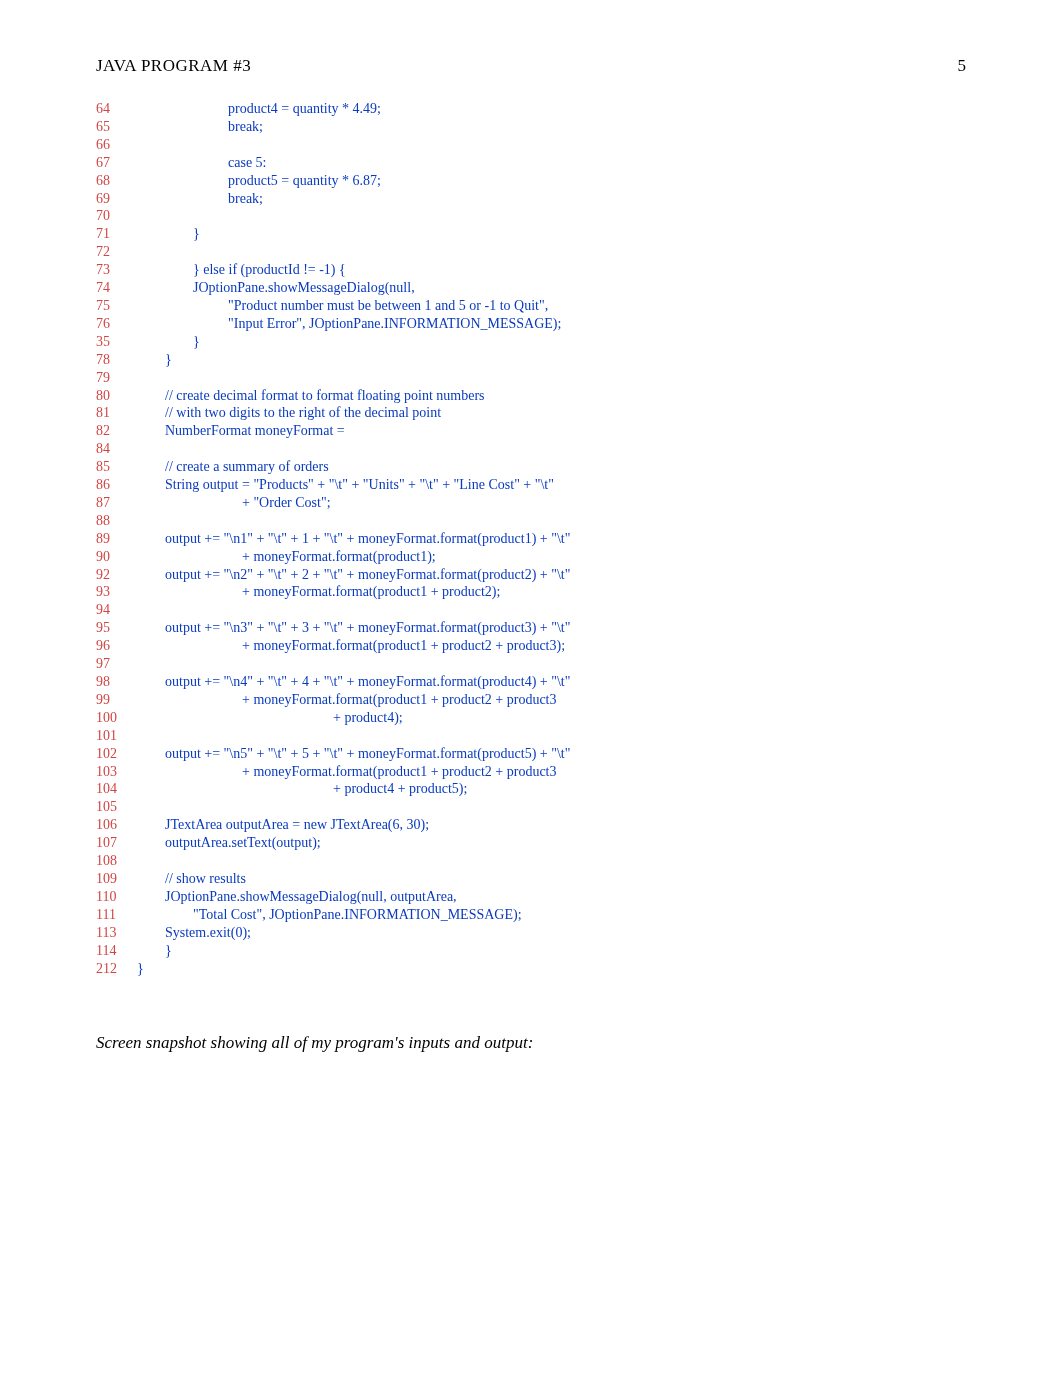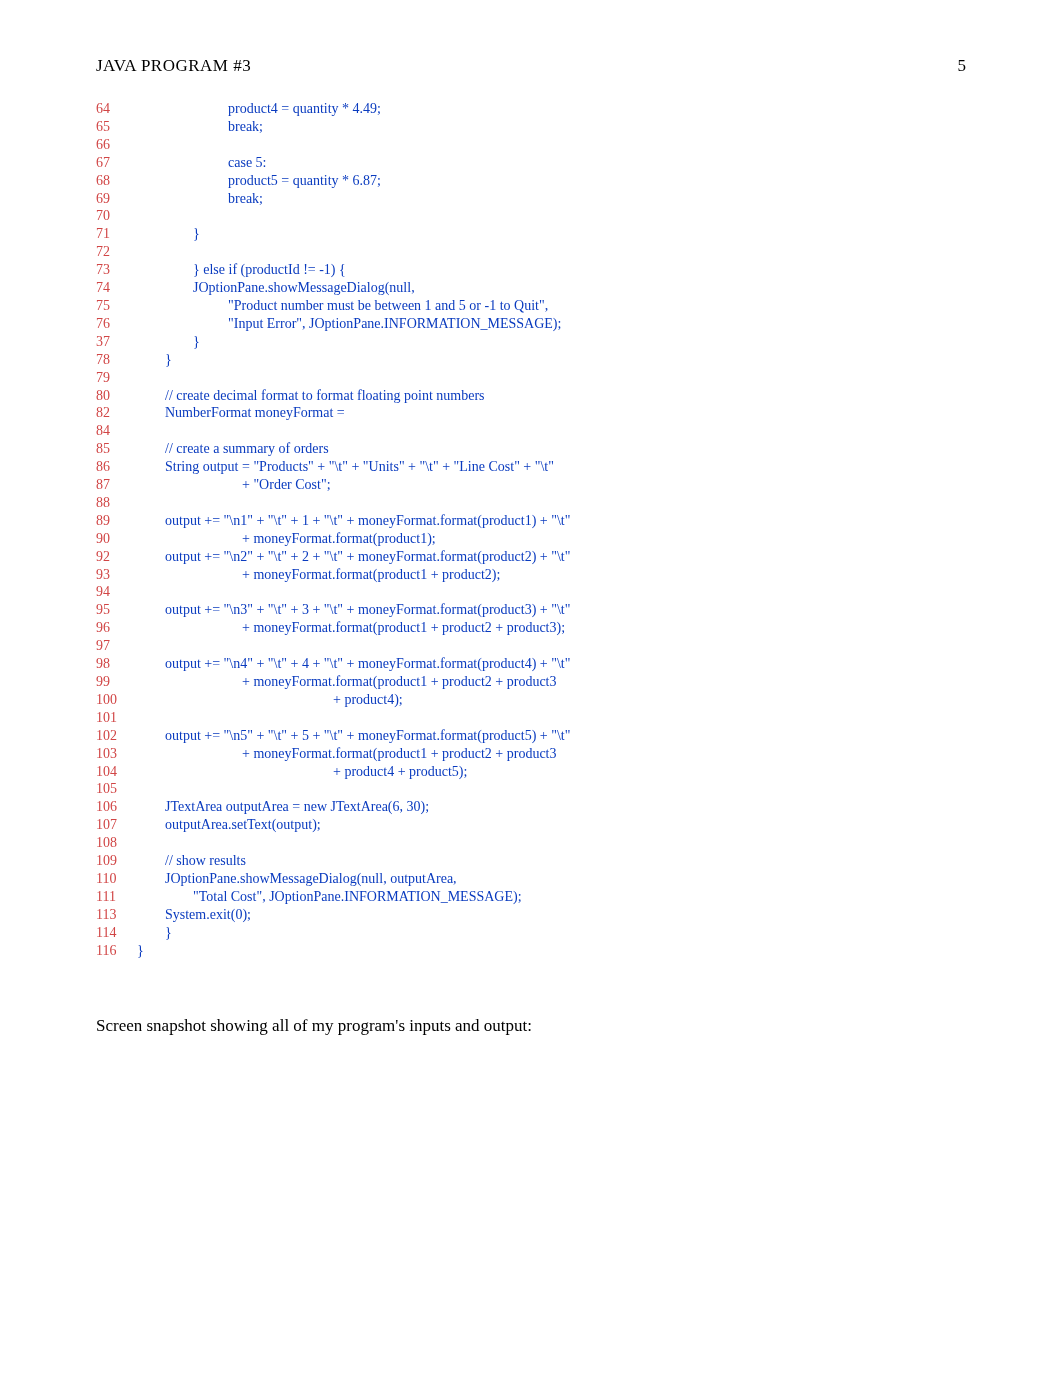--- a/index.html
+++ b/index.html
@@ -44,20 +44,21 @@
     text-align: left;
     flex-shrink: 0;
   }
   .code {
     color: #0a3bbf;
     padding-left: 1px;
   }
   .caption {
     font-size: 17px;
     margin-top: 56px;
+    font-style: italic;
   }
 </style>
 </head>
 <body>
 
 <div class="page">
 
   <div class="header">
     <span class="header-title">JAVA PROGRAM #3</span>
     <span class="page-number">5</span>
@@ -70,24 +71,25 @@
       <div class="code-line"><span class="ln">67</span><span class="code">                          case 5:</span></div>
       <div class="code-line"><span class="ln">68</span><span class="code">                          product5 = quantity * 6.87;</span></div>
       <div class="code-line"><span class="ln">69</span><span class="code">                          break;</span></div>
       <div class="code-line"><span class="ln">70</span><span class="code"></span></div>
       <div class="code-line"><span class="ln">71</span><span class="code">                }</span></div>
       <div class="code-line"><span class="ln">72</span><span class="code"></span></div>
       <div class="code-line"><span class="ln">73</span><span class="code">                } else if (productId != -1) {</span></div>
       <div class="code-line"><span class="ln">74</span><span class="code">                JOptionPane.showMessageDialog(null,</span></div>
       <div class="code-line"><span class="ln">75</span><span class="code">                          "Product number must be between 1 and 5 or -1 to Quit",</span></div>
       <div class="code-line"><span class="ln">76</span><span class="code">                          "Input Error", JOptionPane.INFORMATION_MESSAGE);</span></div>
-      <div class="code-line"><span class="ln">37</span><span class="code">                }</span></div>
+      <div class="code-line"><span class="ln">35</span><span class="code">                }</span></div>
       <div class="code-line"><span class="ln">78</span><span class="code">        }</span></div>
       <div class="code-line"><span class="ln">79</span><span class="code"></span></div>
       <div class="code-line"><span class="ln">80</span><span class="code">        // create decimal format to format floating point numbers</span></div>
+      <div class="code-line"><span class="ln">81</span><span class="code">        // with two digits to the right of the decimal point</span></div>
       <div class="code-line"><span class="ln">82</span><span class="code">        NumberFormat moneyFormat =</span></div>
       <div class="code-line"><span class="ln">84</span><span class="code"></span></div>
       <div class="code-line"><span class="ln">85</span><span class="code">        // create a summary of orders</span></div>
       <div class="code-line"><span class="ln">86</span><span class="code">        String output = "Products" + "\t" + "Units" + "\t" + "Line Cost" + "\t"</span></div>
       <div class="code-line"><span class="ln">87</span><span class="code">                              + "Order Cost";</span></div>
       <div class="code-line"><span class="ln">88</span><span class="code"></span></div>
       <div class="code-line"><span class="ln">89</span><span class="code">        output += "\n1" + "\t" + 1 + "\t" + moneyFormat.format(product1) + "\t"</span></div>
       <div class="code-line"><span class="ln">90</span><span class="code">                              + moneyFormat.format(product1);</span></div>
       <div class="code-line"><span class="ln">92</span><span class="code">        output += "\n2" + "\t" + 2 + "\t" + moneyFormat.format(product2) + "\t"</span></div>
       <div class="code-line"><span class="ln">93</span><span class="code">                              + moneyFormat.format(product1 + product2);</span></div>
@@ -104,18 +106,18 @@
       <div class="code-line"><span class="ln">104</span><span class="code">                                                        + product4 + product5);</span></div>
       <div class="code-line"><span class="ln">105</span><span class="code"></span></div>
       <div class="code-line"><span class="ln">106</span><span class="code">        JTextArea outputArea = new JTextArea(6, 30);</span></div>
       <div class="code-line"><span class="ln">107</span><span class="code">        outputArea.setText(output);</span></div>
       <div class="code-line"><span class="ln">108</span><span class="code"></span></div>
       <div class="code-line"><span class="ln">109</span><span class="code">        // show results</span></div>
       <div class="code-line"><span class="ln">110</span><span class="code">        JOptionPane.showMessageDialog(null, outputArea,</span></div>
       <div class="code-line"><span class="ln">111</span><span class="code">                "Total Cost", JOptionPane.INFORMATION_MESSAGE);</span></div>
       <div class="code-line"><span class="ln">113</span><span class="code">        System.exit(0);</span></div>
       <div class="code-line"><span class="ln">114</span><span class="code">        }</span></div>
-      <div class="code-line"><span class="ln">116</span><span class="code">}</span></div>
+      <div class="code-line"><span class="ln">212</span><span class="code">}</span></div>
     </div>
 
   <div class="caption">Screen snapshot showing all of my program's inputs and output:</div>
 
 </div>
 
 </body></html>

